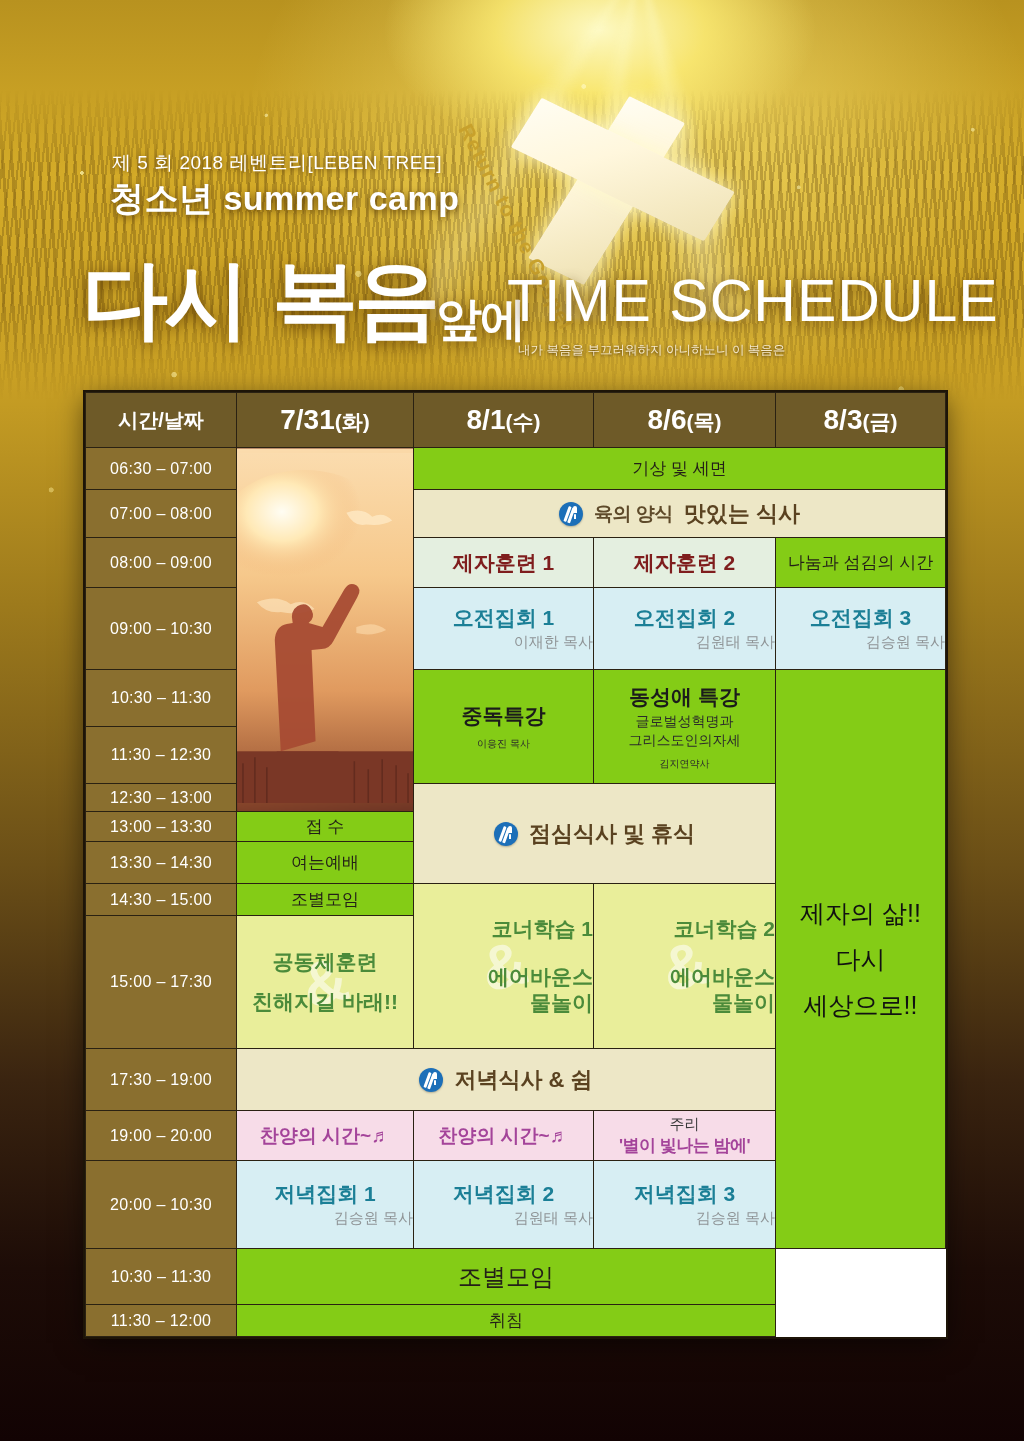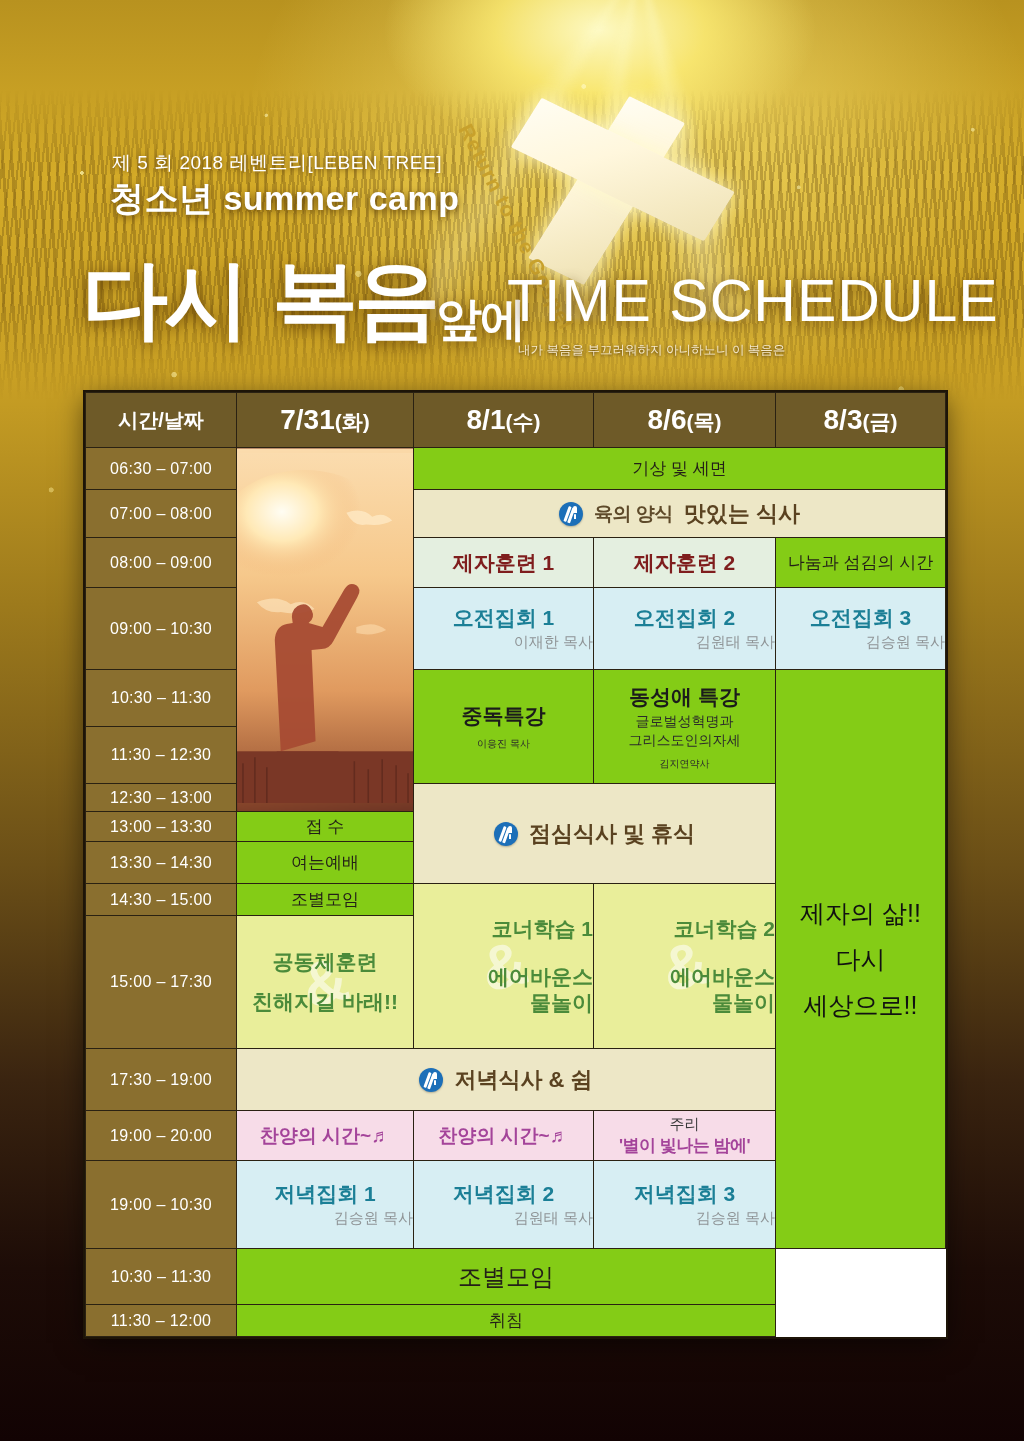--- a/index.html
+++ b/index.html
@@ -336,21 +336,21 @@
         <td class="time">19:00 – 20:00</td>
         <td class="pink">찬양의 시간~♬</td>
         <td class="pink">찬양의 시간~♬</td>
         <td class="pink">
           <div class="pink-sub">주리</div>
           <div class="pink-quote">'별이 빛나는 밤에'</div>
         </td>
       </tr>
 
       <tr style="height:88px;">
-        <td class="time">19:00 – 10:30</td>
+        <td class="time">20:00 – 10:30</td>
         <td class="blue">
           <div class="sess-title">저녁집회 1</div>
           <div class="sess-sub">김승원 목사</div>
         </td>
         <td class="blue">
           <div class="sess-title">저녁집회 2</div>
           <div class="sess-sub">김원태 목사</div>
         </td>
         <td class="blue">
           <div class="sess-title">저녁집회 3</div>

